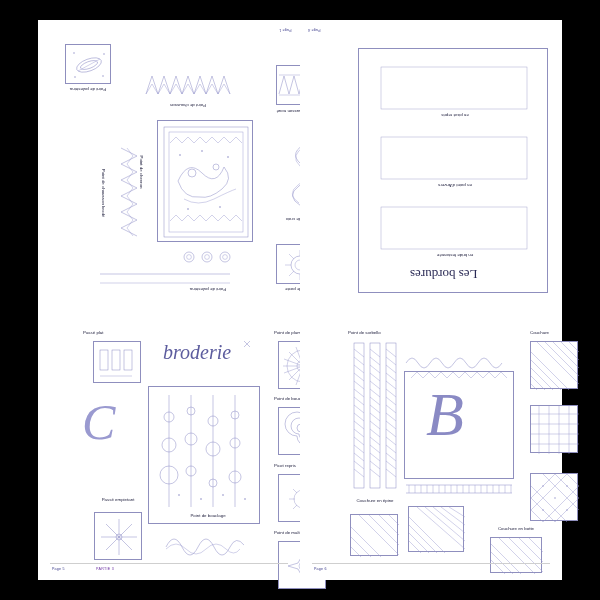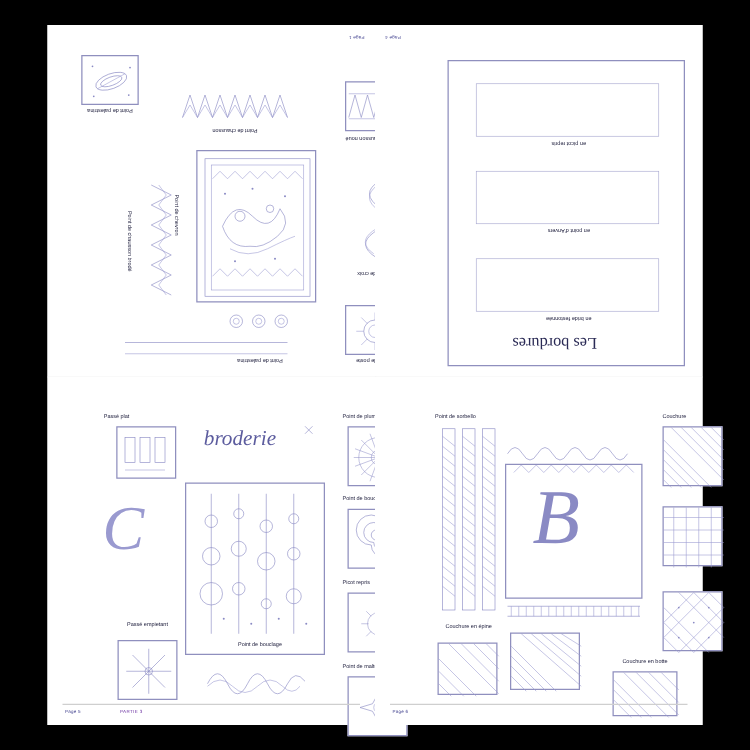--- a/index.html
+++ b/index.html
@@ -227,21 +227,21 @@
     <div class="cap" style="left:45px; top:29px; width:52px; text-align:left;">Passé plat</div>
     <div class="box" style="left:55px; top:40px; width:48px; height:42px;">
       <svg width="48" height="42" viewBox="0 0 48 42">
         <rect class="stroke" x="6" y="8" width="8" height="20"></rect>
         <rect class="stroke" x="18" y="8" width="8" height="20"></rect>
         <rect class="stroke" x="30" y="8" width="8" height="20"></rect>
         <line class="stroke2" x1="6" y1="34" x2="38" y2="34"></line>
       </svg>
     </div>
 
-    <div class="scriptword" style="left:125px; top:40px; font-size:17px;">broderie</div>
+    <div class="scriptword" style="left:125px; top:40px; font-size:20px;">broderie</div>
     <div style="position:absolute; left:204px; top:38px;">
       <svg width="10" height="10" viewBox="0 0 10 10">
           <path class="stroke" d="M2 2 L8 8 M8 2 L2 8"></path>
         </svg>
     </div>
 
     <div class="cap" style="left:236px; top:29px; width:58px; text-align:left;">Point de plumetis</div>
     <div class="box" style="left:240px; top:40px; width:48px; height:48px;">
       <svg width="48" height="48" viewBox="0 0 48 48">
         <g stroke="#8a8ac4" stroke-width="0.4" fill="none">

